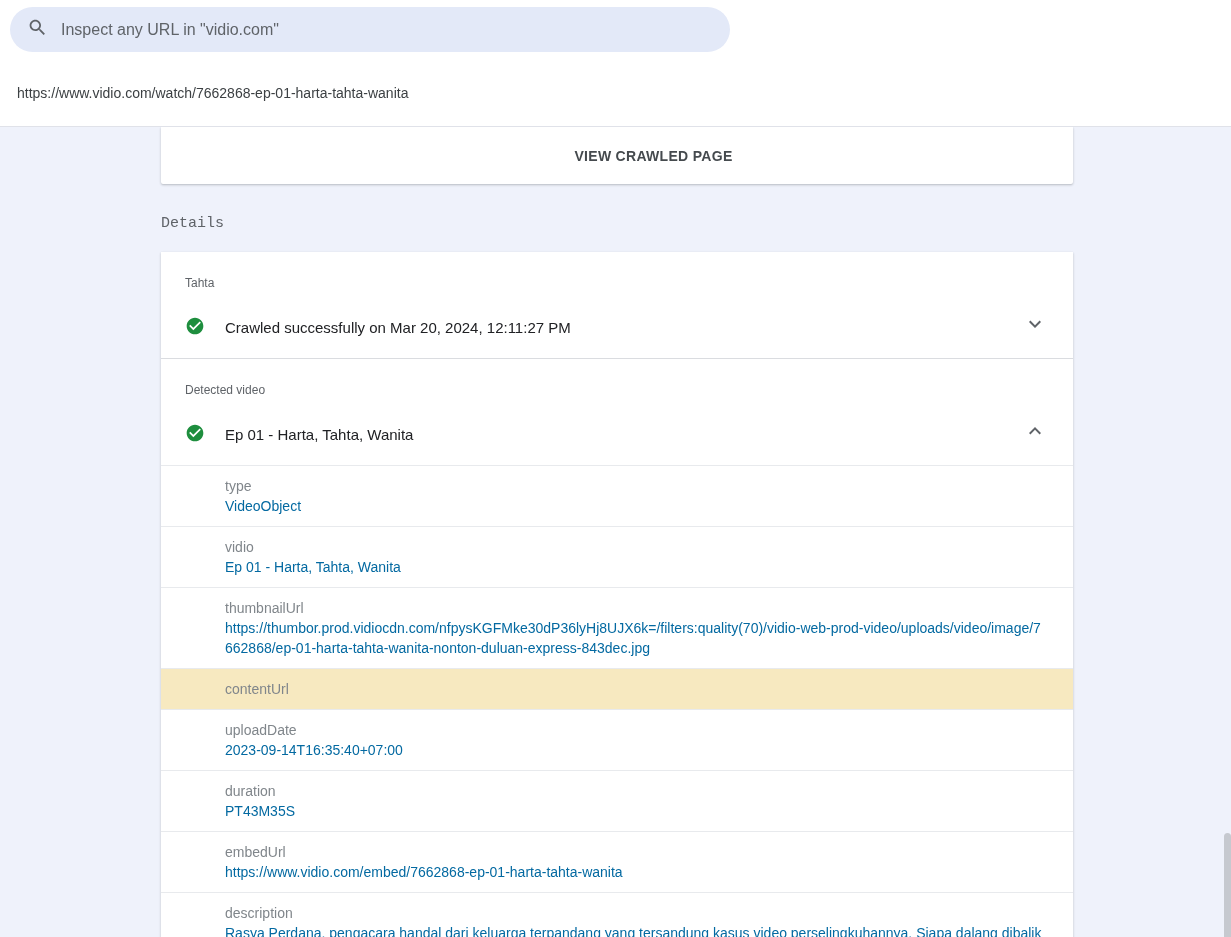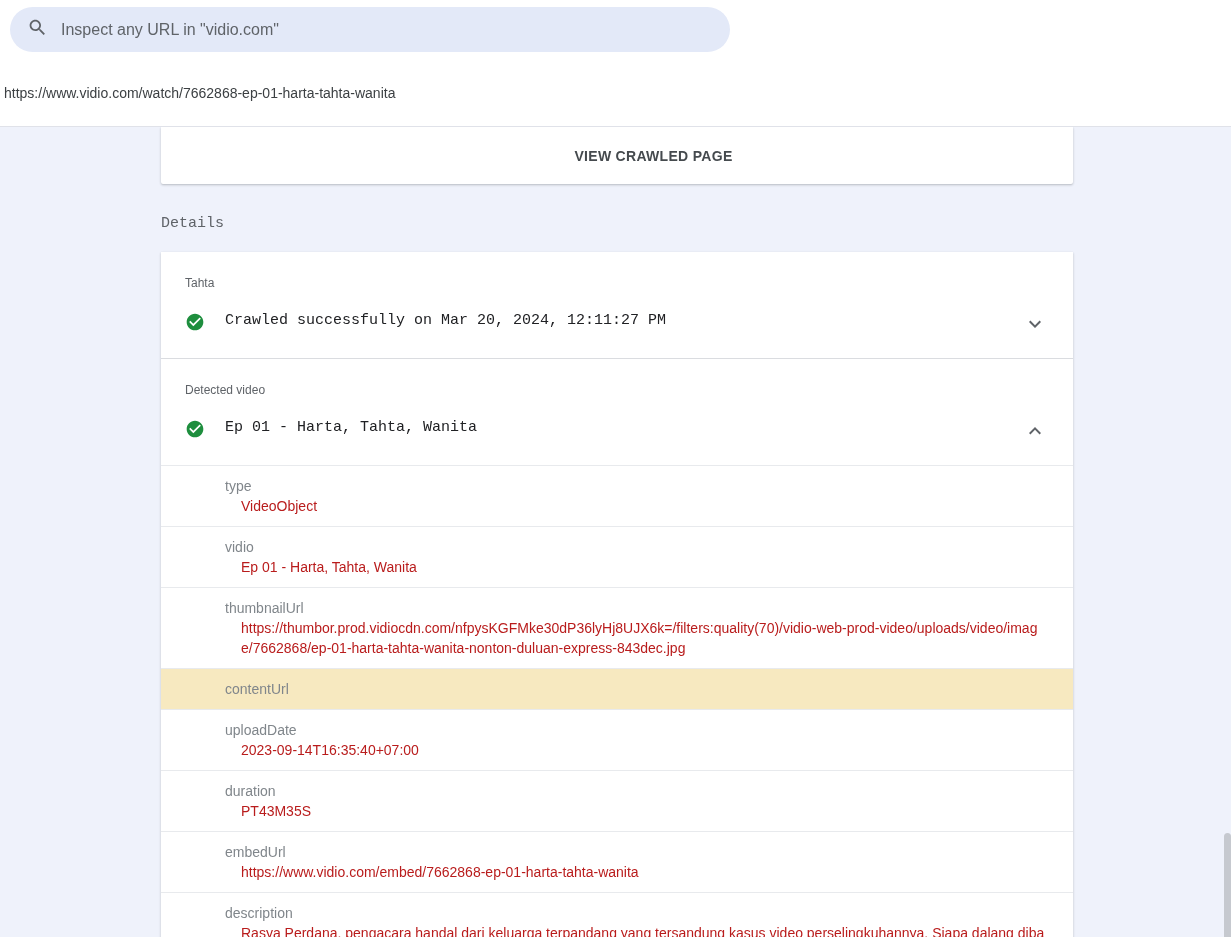--- a/index.html
+++ b/index.html
@@ -23,21 +23,21 @@
     cursor: text;
   }
   .search-pill svg { flex: none; }
   .search-input {
     flex: 1; margin-left: 13px; border: none; outline: none;
     background: transparent; font-size: 16px; color: #3c4043;
     font-family: inherit;
   }
   .search-input::placeholder { color: #5f6368; opacity: 1; }
   .url-row {
-    position: absolute; left: 4px; top: 85px;
+    position: absolute; left: 17px; top: 85px;
     font-size: 14px; color: #3c4043; white-space: nowrap;
   }
   
   .main-col { width: 912px; margin-left: 161px; }
   .card {
     background: #ffffff;
     box-shadow: 0 1px 2px rgba(60,64,67,.22), 0 1px 3px rgba(60,64,67,.1);
     border-radius: 0 0 2px 2px;
   }
   .crawled-card {
@@ -51,37 +51,36 @@
     letter-spacing: .3px; color: #454a4e; padding: 10px 12px;
   }
   .details-label {
     margin: 31px 0 20px 0;
     font-size: 15px; color: #5f6368; font-family: Liberation Mono, monospace;
   }
   
   .section-pad { padding: 24px 24px 0 24px; }
   .section-label { font-size: 12px; color: #5f6368; margin-bottom: 22px; }
   .status-row {
-    display: flex; align-items: flex-start; padding-bottom: 22px;
+    display: flex; align-items: flex-end; padding-bottom: 22px;
     cursor: pointer;
-    font-family: Liberation Mono, monospace;
   }
   .status-row .check-wrap { width: 20px; height: 20px; flex: none; }
   .status-text { margin-left: 20px; font-size: 15px; color: #202124; }
   .chevron { margin-left: auto; margin-right: 2px; width: 24px; height: 24px; flex: none; cursor: pointer; }
   .divider { height: 1px; background: #dadce0; width: 100%; }
   
   .prop-row {
     display: flex; padding: 10px 26px 10px 64px;
     border-top: 1px solid #e8eaed;
     font-size: 14px; line-height: 20px; flex-direction: column;
   }
   .prop-row.highlighted { background: var(--highlight-row, #f7e9c0); }
   .prop-key { width: 421px; flex: none; color: #80868b; }
-  .prop-value { flex: 1; color: #b91c1c; word-break: break-all; overflow-wrap: anywhere; margin-left: 16px; }
+  .prop-value { flex: 1; color: #0369a1; word-break: break-all; overflow-wrap: anywhere; }
   .table-end { border-top: 1px solid #e8eaed; height: 20px; }
   
   .scrollbar-thumb {
     position: fixed; right: 0; top: 833px;
     width: 7px; height: 120px; background: #c6c9cf; border-radius: 4px;
   }
 </style>
 </head>
 <body>
 

